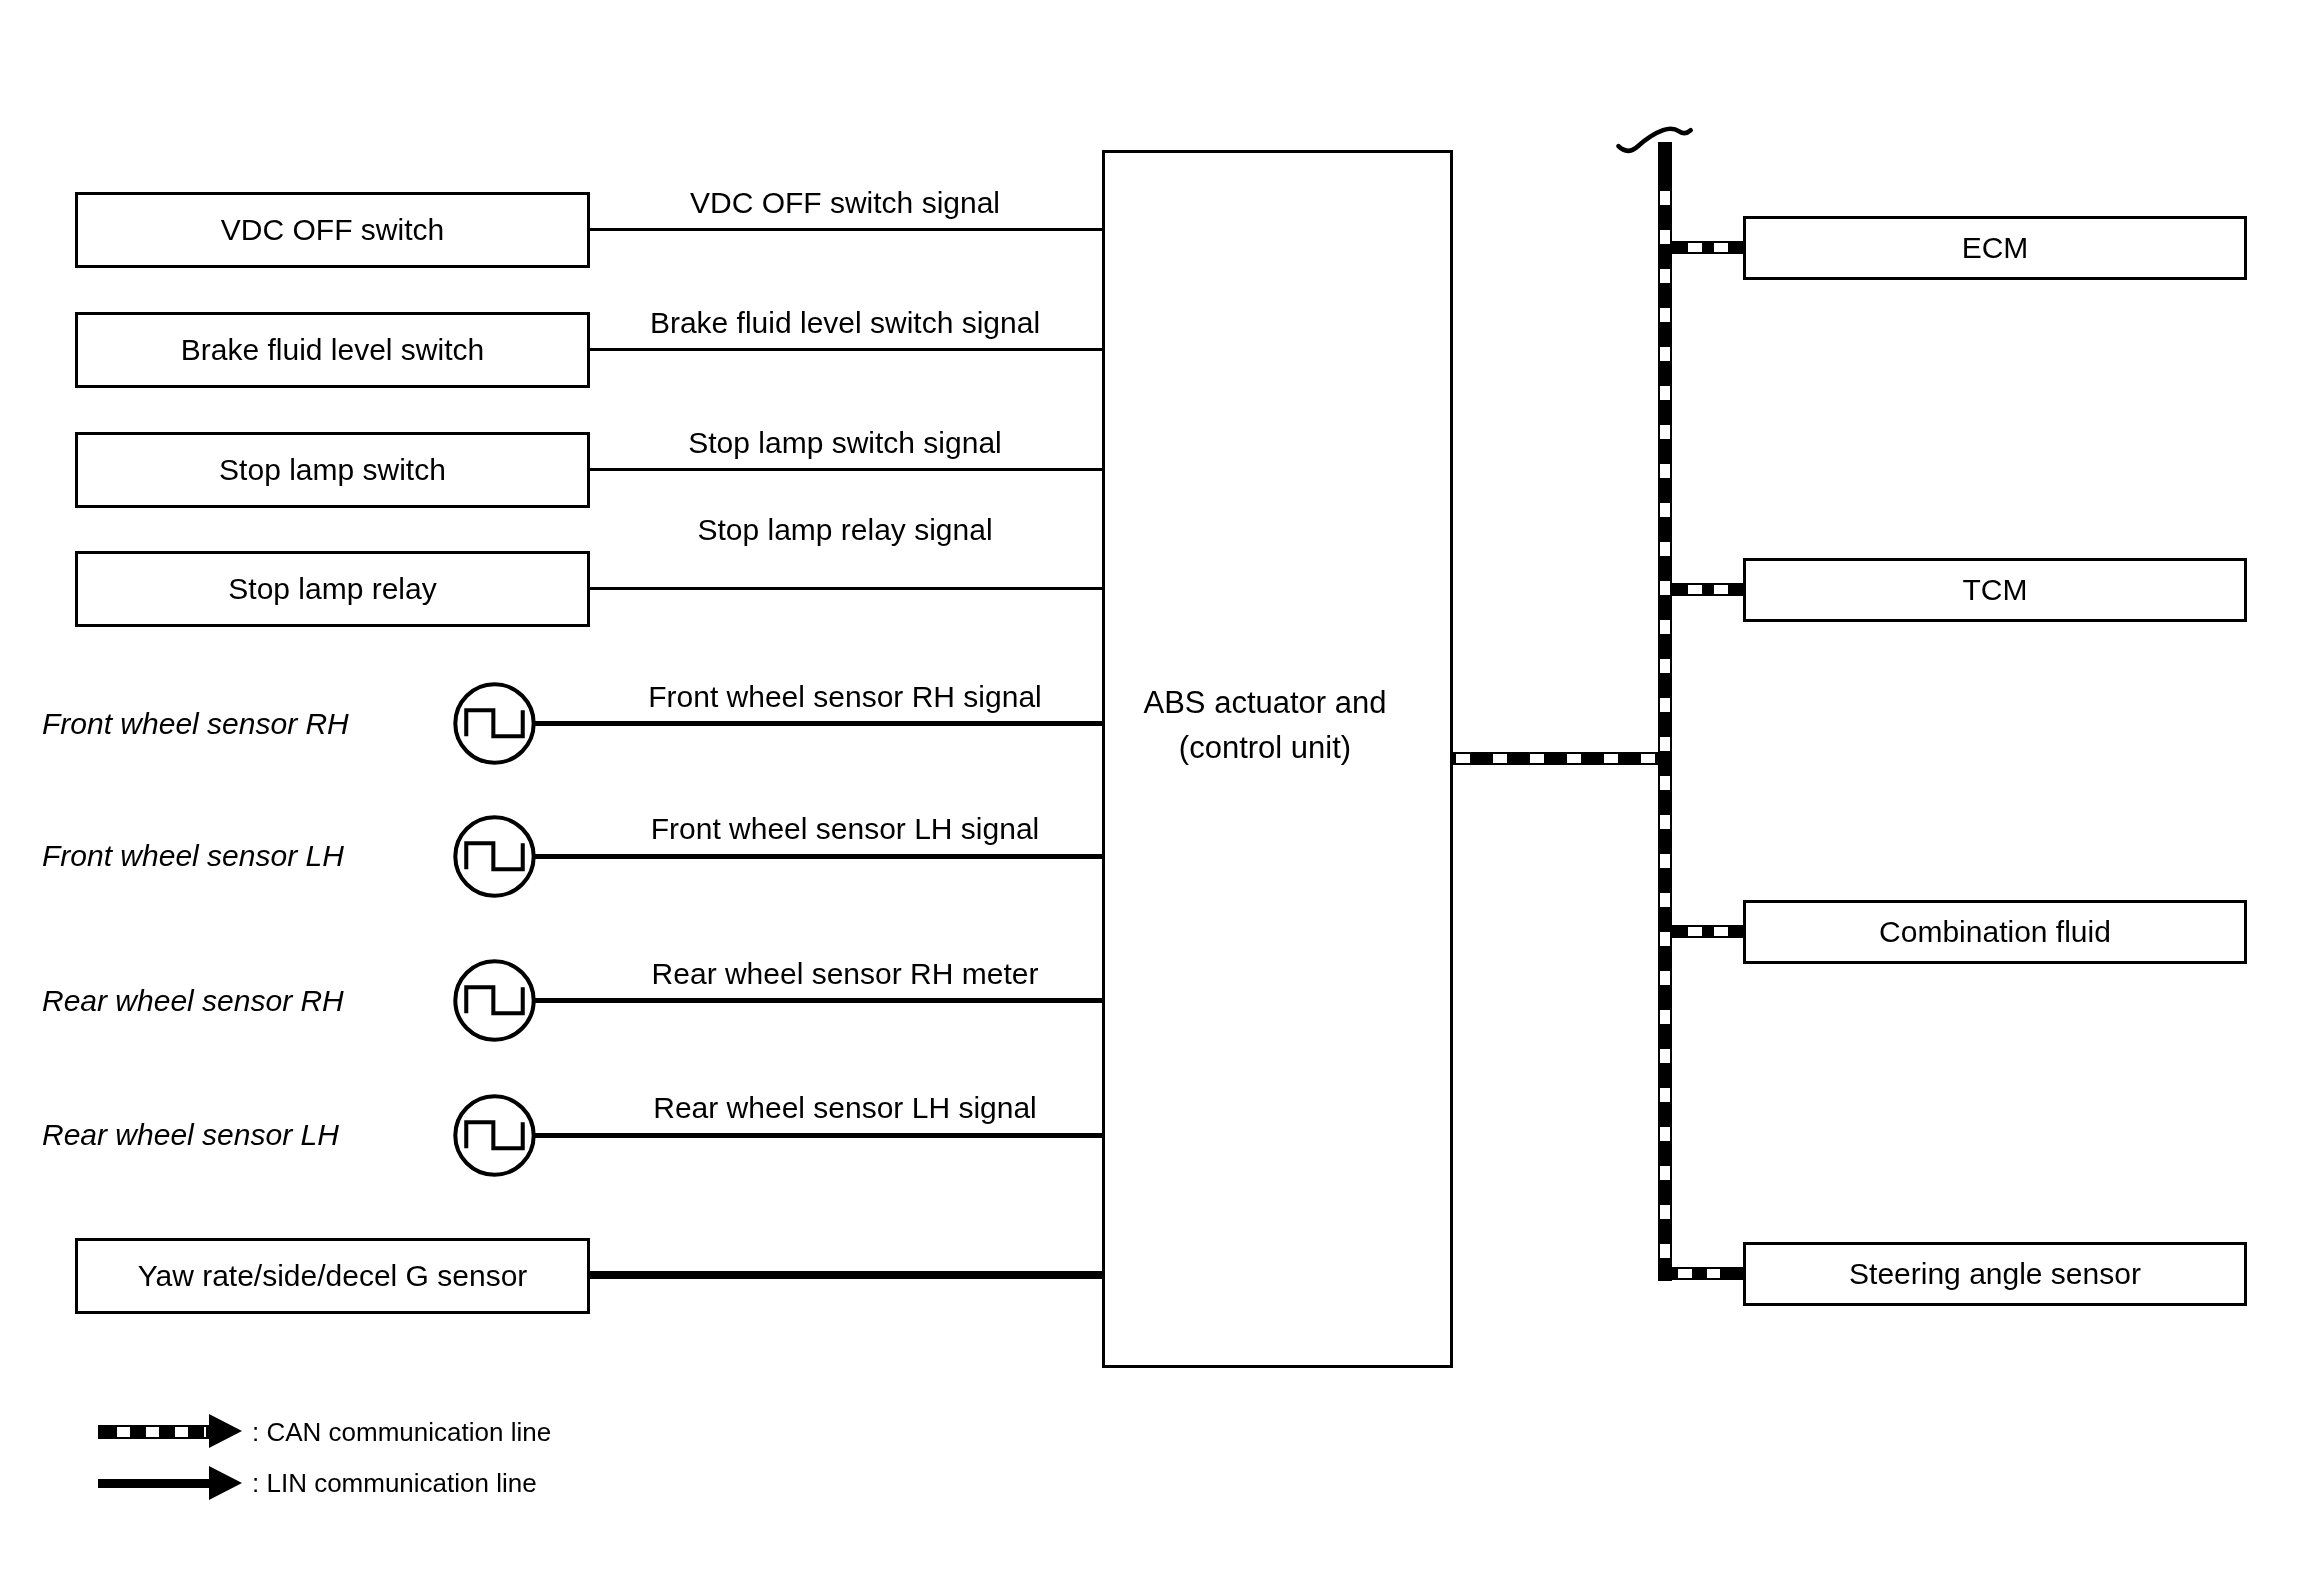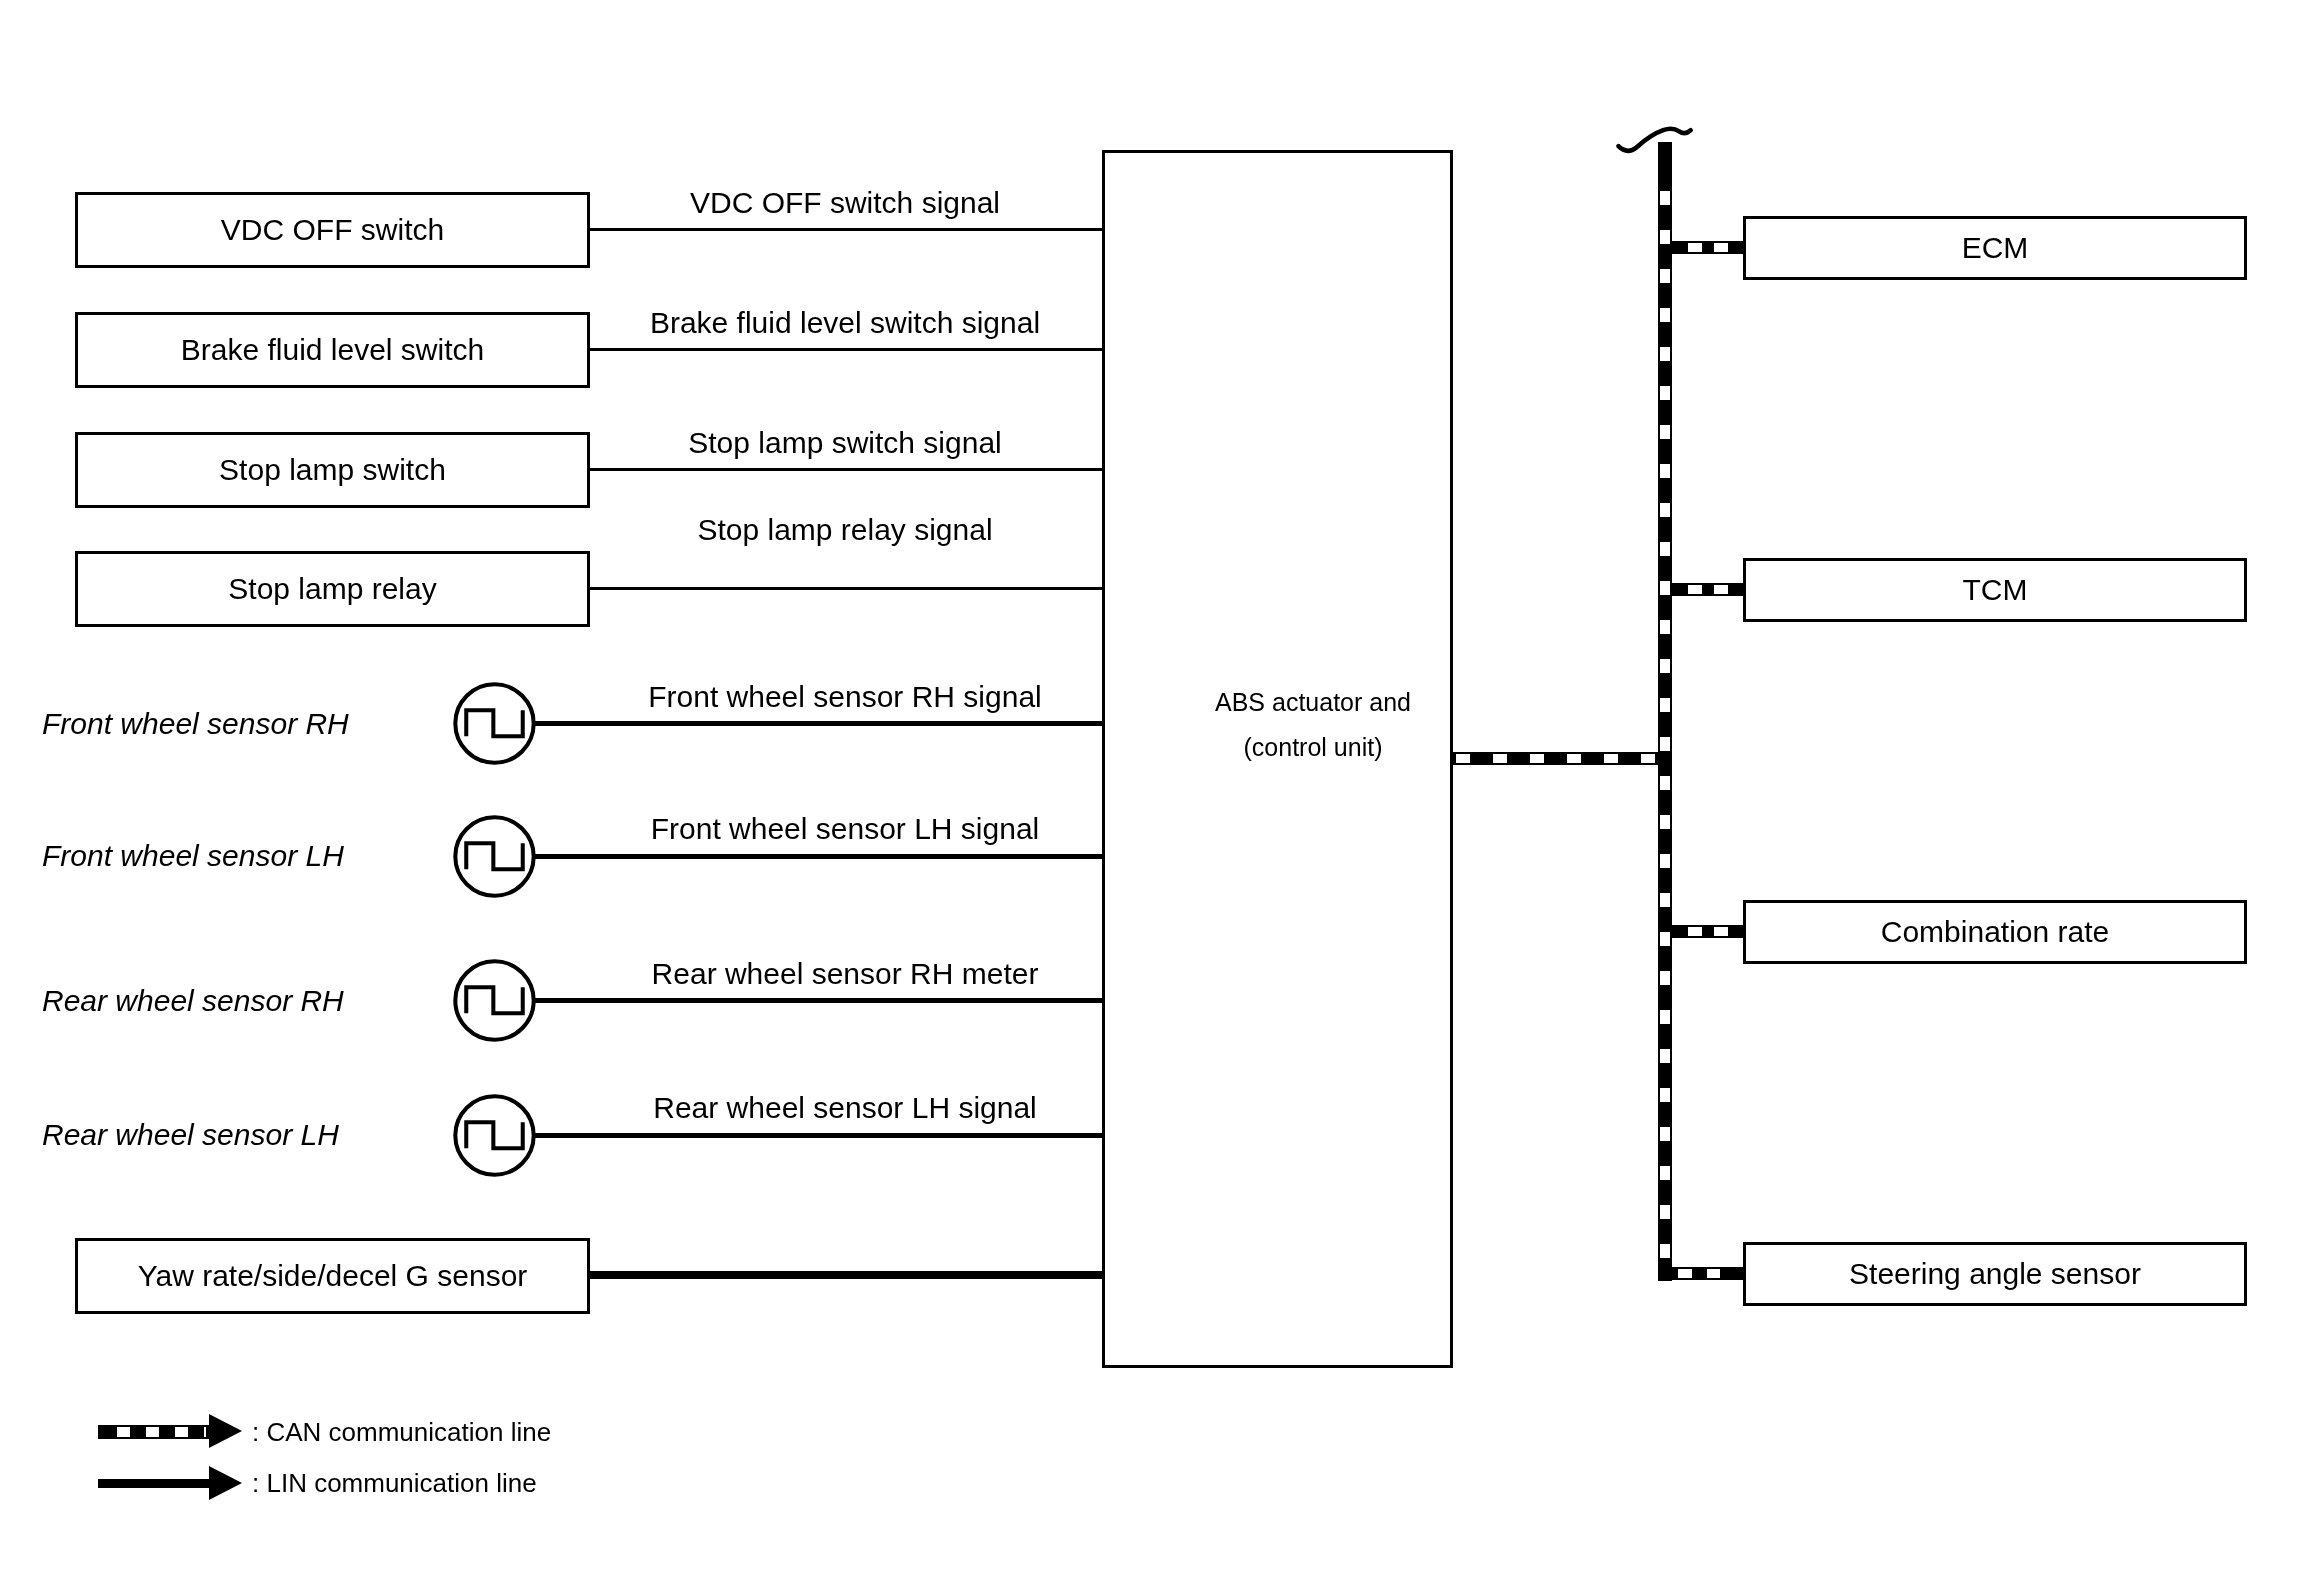--- a/index.html
+++ b/index.html
@@ -12,21 +12,21 @@
   .nbox{
     position:absolute;border:3.4px solid #000;background:#fff;
     display:flex;align-items:center;justify-content:center;
     font-size:30px;white-space:nowrap;box-sizing:border-box;
   }
   .leftbox{left:75px;width:515px;height:76px;}
   .rightbox{left:1743px;width:504px;height:64px;}
   .centerbox{left:1102px;top:150px;width:351px;height:1218px;}
   .center-label{
     position:absolute;left:1105px;top:680px;width:320px;
-    font-size:25px;line-height:45px;text-align:center;margin-left:48px;
+    font-size:31px;line-height:45px;text-align:center;
   }
   
   .hline{position:absolute;background:#000;}
   
   .sig-label{
     position:absolute;left:587px;width:516px;height:36px;line-height:36px;
     font-size:30px;text-align:center;white-space:nowrap;
   }
   
   .sensor-label{
@@ -157,21 +157,21 @@
   <div class="holes" style="left:19.5px;background:repeating-linear-gradient(90deg,#fff 0 13.8px,transparent 13.8px 29px,#fff 29px 42px,transparent 42px 69px)"></div>
 </div>
 
 <div class="nbox rightbox" style="top:216px">
   <span>ECM</span>
 </div>
 <div class="nbox rightbox" style="top:558px">
   <span>TCM</span>
 </div>
 <div class="nbox rightbox" style="top:900px">
-  <span>Combination rate</span>
+  <span>Combination fluid</span>
 </div>
 <div class="nbox rightbox" style="top:1242px">
   <span>Steering angle sensor</span>
 </div>
 
 <div class="can-h" style="left:98px;top:1425px;width:111px;height:13.8px">
   <div class="holes" style="background:repeating-linear-gradient(90deg,transparent 0 16px,#fff 16px 29px)"></div>
 </div>
 <div class="arrow-head" style="left:209px;top:1414px"></div>
 <div class="legend-label" style="top:1414px">: CAN communication line</div>

